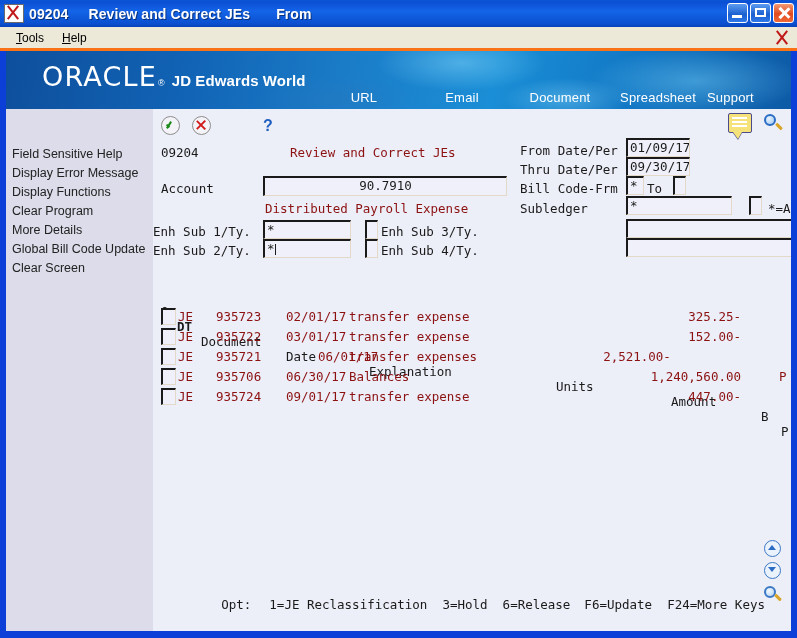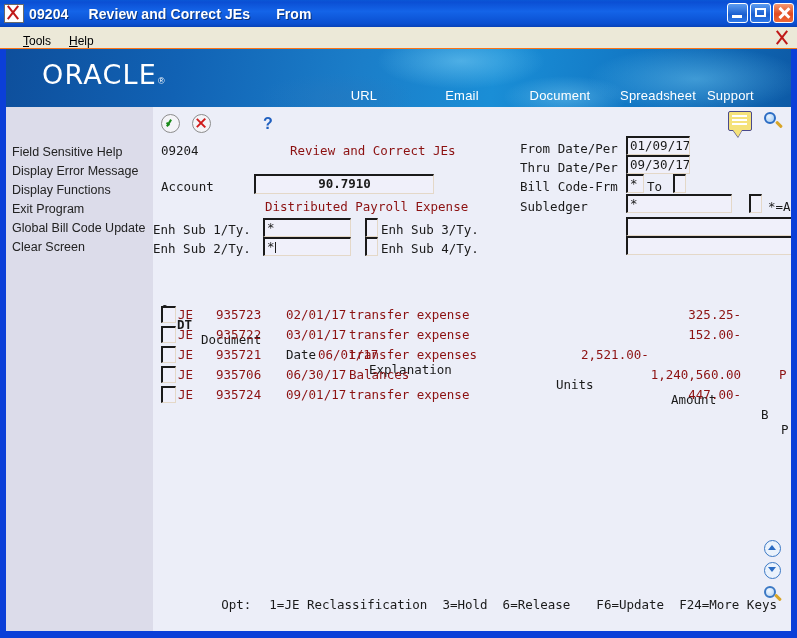--- a/index.html
+++ b/index.html
@@ -100,25 +100,25 @@
     width:2.6px; height:14px; background:#fff;
   }
   .wbtn.close::before { transform: rotate(45deg); }
   .wbtn.close::after  { transform: rotate(-45deg); }
 
   
   .menubar {
     height: 21px;
     background: #ece9d8;
     display: flex;
-    align-items: flex-end;
-    padding-left: 23px;
+    align-items: center;
+    padding-left: 16px;
     position: relative;
     flex: 0 0 auto;
-    border-bottom: 1px solid #f97316;
+    border-bottom: 3px solid #f97316;
   }
   .menu-item {
     font-size: 12px;
     color: #000;
     margin-right: 18px;
     cursor: default;
   }
   .menu-item u { text-decoration: underline; }
   .menubar-logo {
     position: absolute;
@@ -520,38 +520,40 @@
     <div class="menu-item"><u>T</u>ools</div>
     <div class="menu-item"><u>H</u>elp</div>
     <div class="menubar-logo"></div>
   </div>
 
   <div class="banner">
     <div class="banner-inner">
       <div class="oracle-logo">
         <span class="oracle-word">ORACLE</span>
         <span class="oracle-reg">®</span>
+        <span class="jde-word">JD Edwards World</span>
       </div>
     </div>
     <div class="banner-nav">
       <a>URL</a>
       <a>Email</a>
       <a>Document</a>
       <a>Spreadsheet</a>
       <a>Support</a>
     </div>
   </div>
 
   <div class="body-area">
 
     <div class="sidebar">
       <div class="sidebar-item">Field Sensitive Help</div>
       <div class="sidebar-item">Display Error Message</div>
       <div class="sidebar-item">Display Functions</div>
-      <div class="sidebar-item">Exit Program</div>
+      <div class="sidebar-item">Clear Program</div>
+      <div class="sidebar-item">More Details</div>
       <div class="sidebar-item">Global Bill Code Update</div>
       <div class="sidebar-item">Clear Screen</div>
     </div>
 
     <div class="form">
 
       <div class="form-toolbar">
         <span class="circ-btn ok"></span>
         <span class="circ-btn cancel"></span>
         <span class="help-q">?</span>
@@ -562,21 +564,21 @@
         <span class="mag-icon">
             <span class="lens"></span>
             <span class="handle"></span>
           </span>
       </div>
 
       <div class="mono" style="left:8px; top:36px;">09204</div>
       <div class="mono red" style="left:137px; top:36px;">Review and Correct JEs</div>
 
       <div class="mono" style="left:8px; top:72px;">Account</div>
-      <div class="jde-field center" style="left:101px; top:67px; width:180px; height:20px;font-weight:bold;">90.7910</div>
+      <div class="jde-field center" style="left:110px; top:67px; width:244px; height:20px;">90.7910</div>
       <div class="mono red" style="left:112px; top:92px;">Distributed Payroll Expense</div>
 
       <div class="mono" style="left:0px; top:115px;">Enh Sub 1/Ty.</div>
       <div class="jde-field" style="left:110px; top:111px; width:88px; height:19px;">*</div>
       <div class="jde-stub" style="left:212px; top:111px; width:13px; height:19px;"></div>
       <div class="mono" style="left:228px; top:115px;">Enh Sub 3/Ty.</div>
 
       <div class="mono" style="left:0px; top:134px;">Enh Sub 2/Ty.</div>
       <div class="jde-field caret" style="left:110px; top:130px; width:88px; height:19px;">*</div>
       <div class="jde-stub" style="left:212px; top:130px; width:13px; height:19px;"></div>
@@ -635,21 +637,21 @@
           <span class="cell" style="left:420px; width:160px; text-align:right;">152.00-</span>
           <span class="cell" style="left:618px;"></span>
         </div>
 
         <div class="grid-row">
           <span class="opt-box"></span>
           <span class="cell" style="left:17px;">JE</span>
           <span class="cell" style="left:55px;">935721</span>
           <span class="cell" style="left:125px;margin-left:32px;">06/01/17</span>
           <span class="cell" style="left:188px;">transfer expenses</span>
-          <span class="cell" style="left:420px; width:160px; text-align:left;">2,521.00-</span>
+          <span class="cell" style="left:396px; width:160px; text-align:center;">2,521.00-</span>
           <span class="cell" style="left:618px;"></span>
         </div>
 
         <div class="grid-row">
           <span class="opt-box"></span>
           <span class="cell" style="left:17px;">JE</span>
           <span class="cell" style="left:55px;">935706</span>
           <span class="cell" style="left:125px;">06/30/17</span>
           <span class="cell" style="left:188px;">Balances</span>
           <span class="cell" style="left:420px; width:160px; text-align:right;">1,240,560.00</span>
@@ -671,20 +673,20 @@
       <div class="scroll-ctrls">
         <span class="sc-btn up"></span>
         <span class="sc-btn down"></span>
         <span class="sc-mag">
             <span class="lens"></span>
             <span class="handle"></span>
           </span>
       </div>
 
       <div class="footer">
-        <span style="margin-right:18px;">Opt:</span><span style="margin-right:26px;">1=JE Reclassification  3=Hold  6=Release</span><span>F6=Update  F24=More Keys</span>
+        <span style="margin-right:18px;">Opt:</span><span style="margin-right:14px;">1=JE Reclassification  3=Hold  6=Release</span><span>F6=Update  F24=More Keys</span>
       </div>
 
     </div>
   </div>
 
   <div class="bottom-edge"></div>
 </div>
 
 </body></html>

